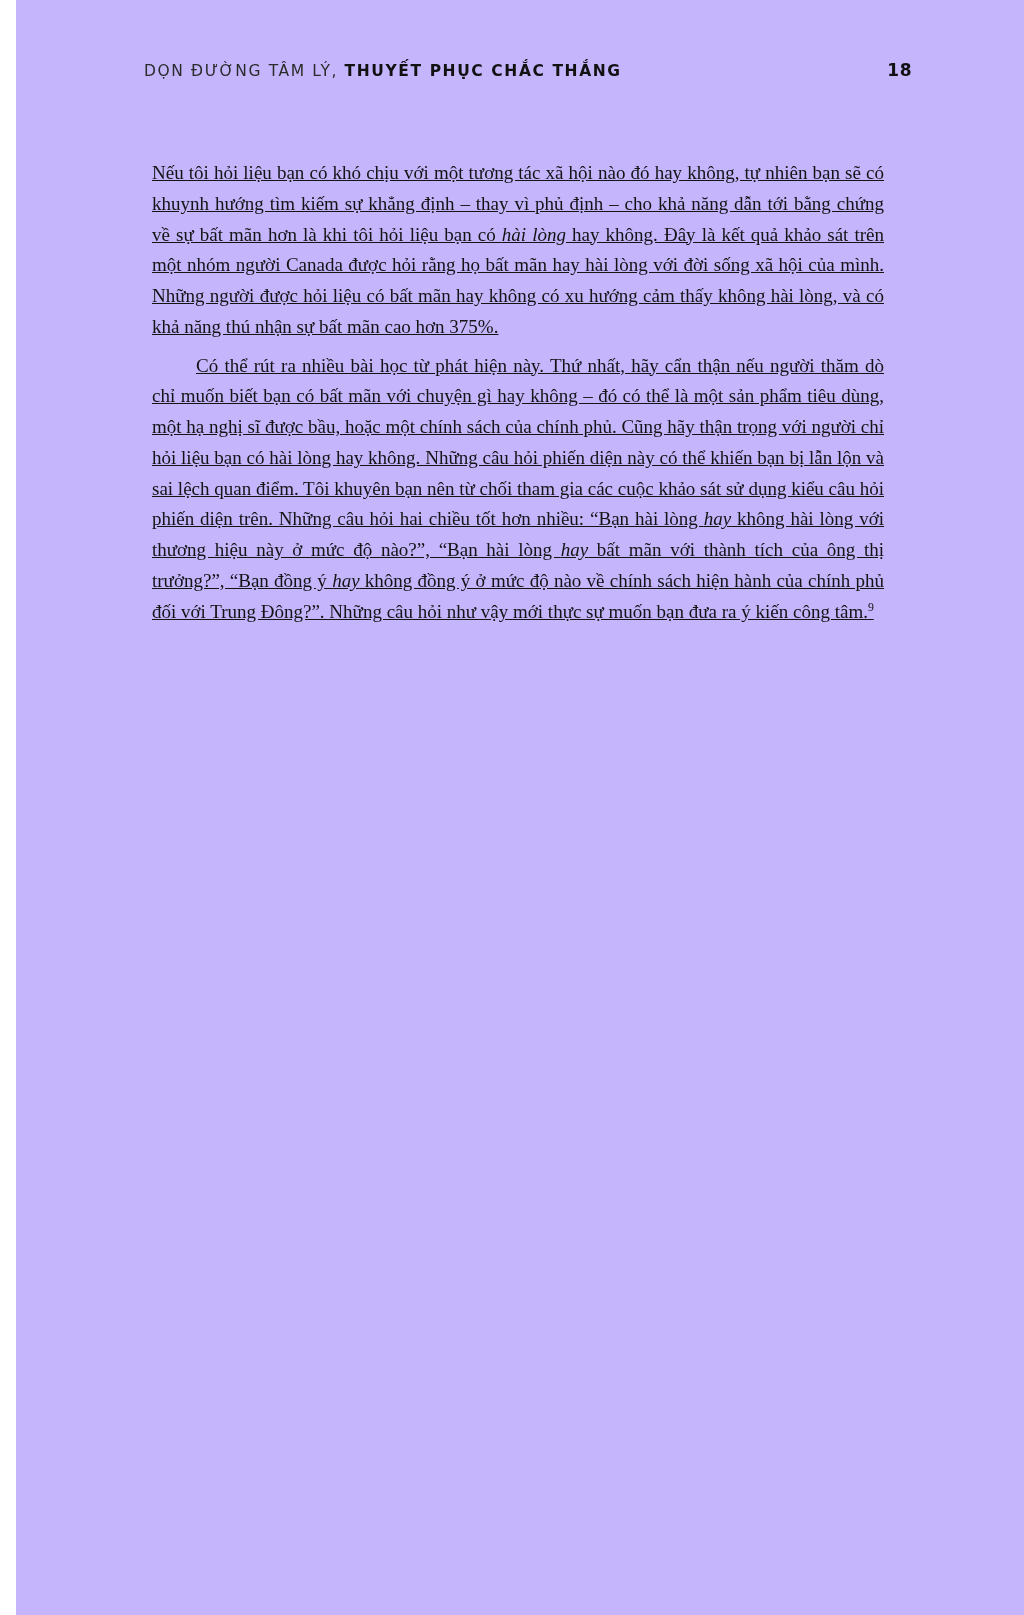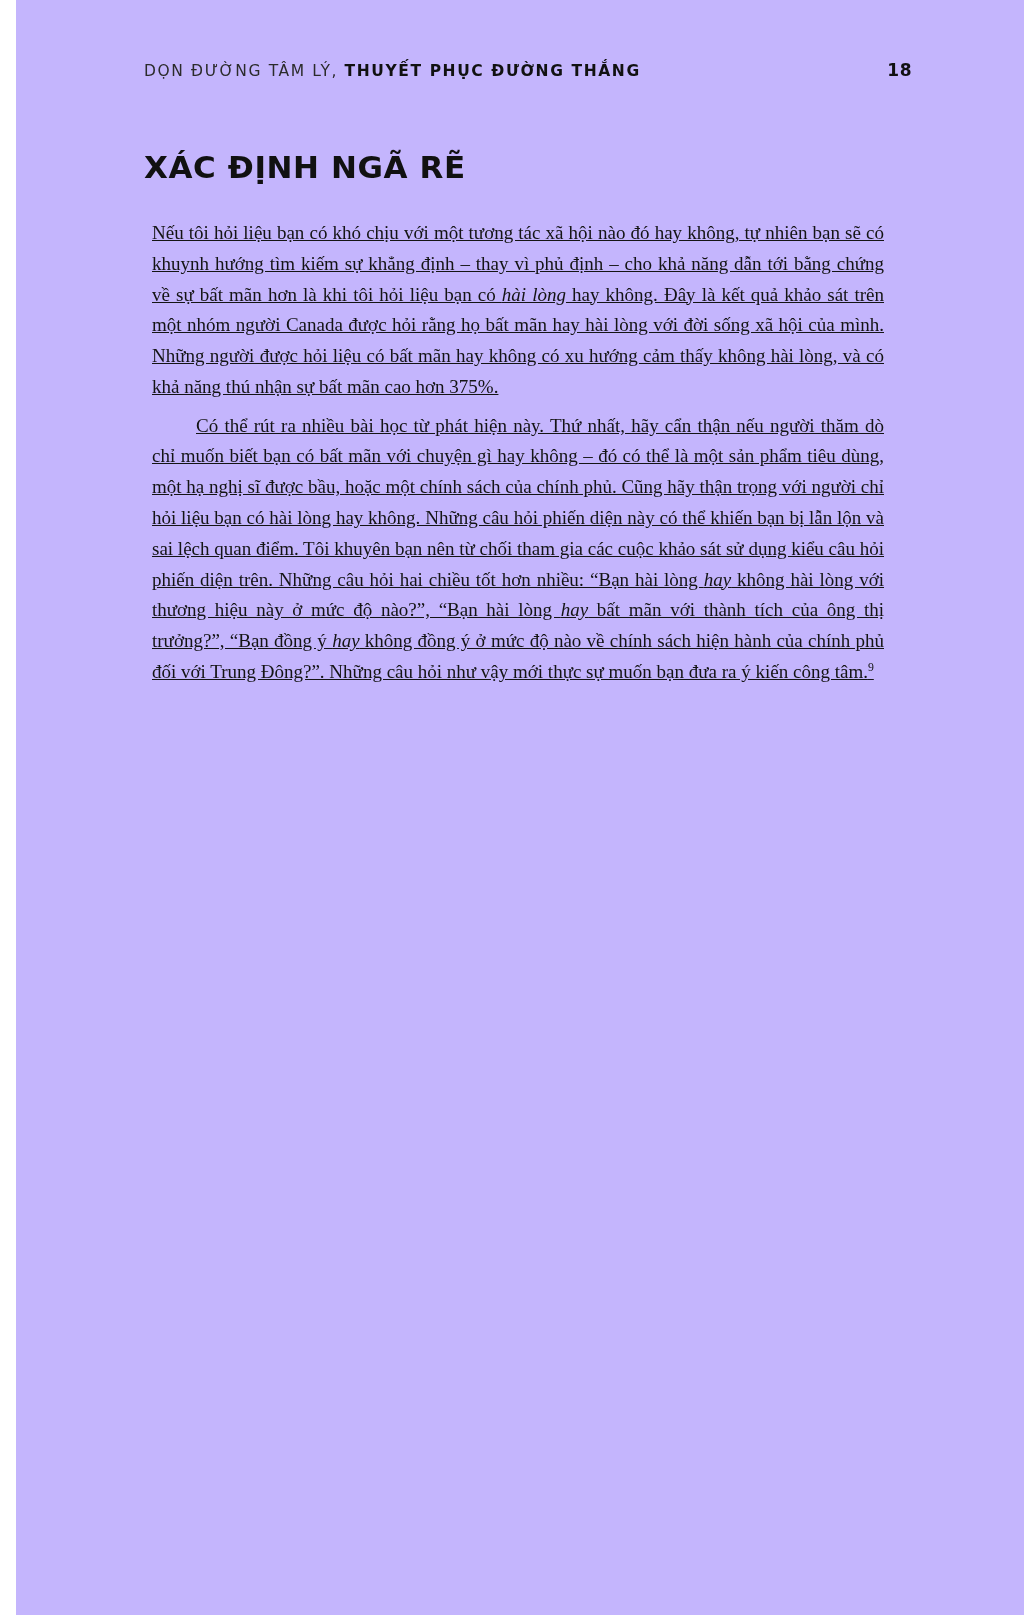--- a/index.html
+++ b/index.html
@@ -92,28 +92,27 @@
     line-height: 0;
   }
 </style>
 </head>
 <body>
 
 <div class="page">
 
   <div class="running-head">
     <span class="rh-left">DỌN ĐƯỜNG TÂM LÝ, </span>
-      <span class="rh-strong">THUYẾT PHỤC ĐƯỜNG THẮNG</span>
+      <span class="rh-strong">THUYẾT PHỤC CHẮC THẮNG</span>
   </div>
 
   <div class="folio">18</div>
 
   <div class="content">
 
-    <h1 class="section-title">XÁC ĐỊNH NGÃ RẼ</h1>
 
     <p class="body-par"><span>Nếu tôi hỏi liệu bạn có khó chịu với một tương tác xã hội nào đó hay không, tự nhiên bạn sẽ có khuynh hướng tìm kiếm sự khẳng định – thay vì phủ định – cho khả năng dẫn tới bằng chứng về sự bất mãn hơn là khi tôi hỏi liệu bạn có </span><span class="ital">hài lòng</span><span> hay không. Đây là kết quả khảo sát trên một nhóm người Canada được hỏi rằng họ bất mãn hay hài lòng với đời sống xã hội của mình. Những người được hỏi liệu có bất mãn hay không có xu hướng cảm thấy không hài lòng, và có khả năng thú nhận sự bất mãn cao hơn 375%.</span></p>
 
     <p class="body-par"><span>Có thể rút ra nhiều bài học từ phát hiện này. Thứ nhất, hãy cẩn thận nếu người thăm dò chỉ muốn biết bạn có bất mãn với chuyện gì hay không – đó có thể là một sản phẩm tiêu dùng, một hạ nghị sĩ được bầu, hoặc một chính sách của chính phủ. Cũng hãy thận trọng với người chỉ hỏi liệu bạn có hài lòng hay không. Những câu hỏi phiến diện này có thể khiến bạn bị lẫn lộn và sai lệch quan điểm. Tôi khuyên bạn nên từ chối tham gia các cuộc khảo sát sử dụng kiểu câu hỏi phiến diện trên. Những câu hỏi hai chiều tốt hơn nhiều: “Bạn hài lòng </span><span class="ital">hay</span><span> không hài lòng với thương hiệu này ở mức độ nào?”, “Bạn hài lòng </span><span class="ital">hay</span><span> bất mãn với thành tích của ông thị trưởng?”, “Bạn đồng ý </span><span class="ital">hay</span><span> không đồng ý ở mức độ nào về chính sách hiện hành của chính phủ đối với Trung Đông?”. Những câu hỏi như vậy mới thực sự muốn bạn đưa ra ý kiến công tâm.</span><sup class="fn">9</sup></p>
 
 
   </div>
 </div>
 
 </body></html>

